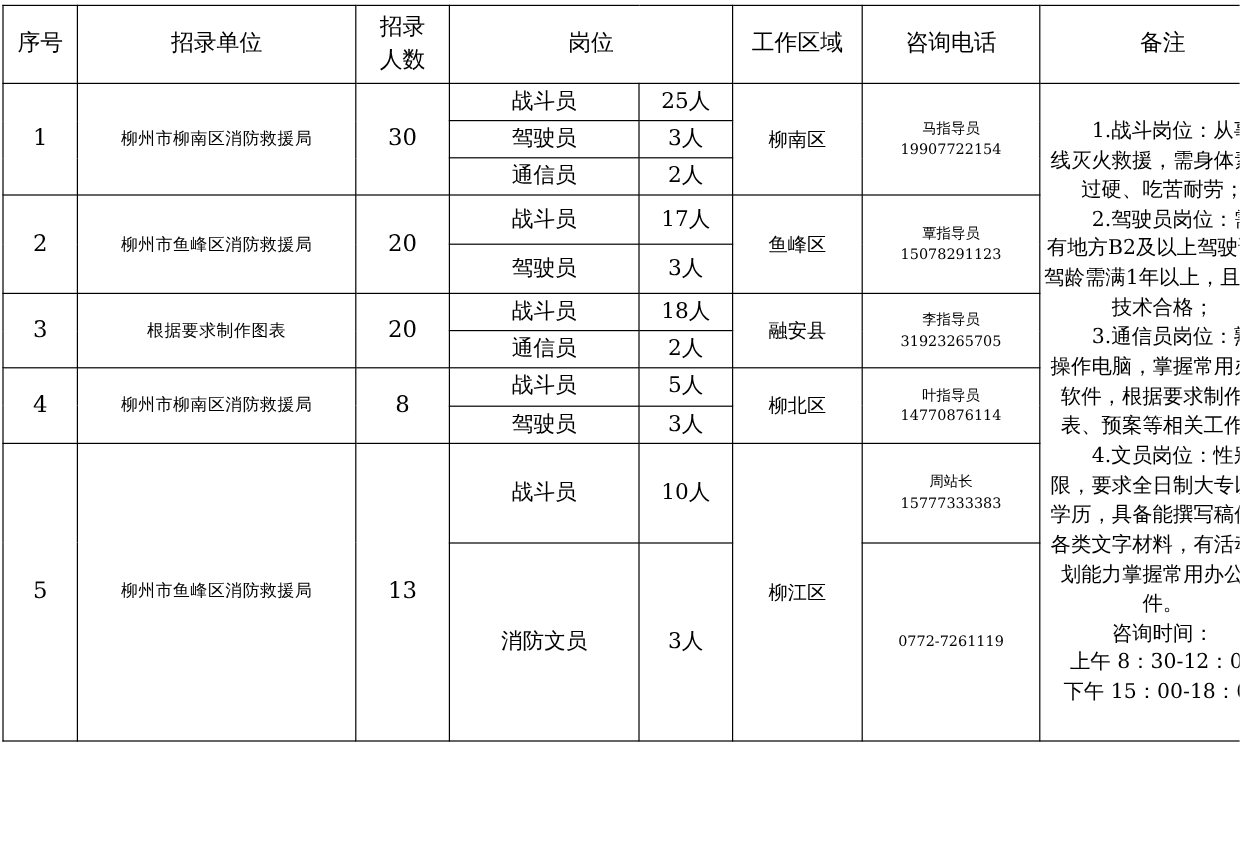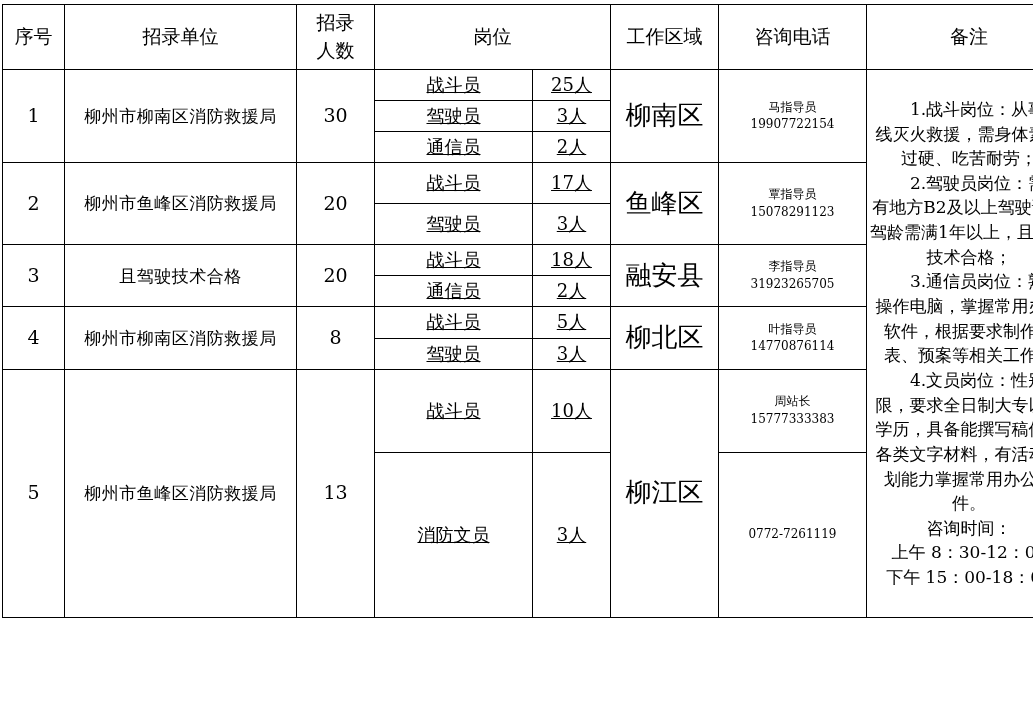--- a/index.html
+++ b/index.html
@@ -44,29 +44,28 @@
   .c-post    { width: 158px; }
   .c-cnt     { width: 78px; }
   .c-area    { width: 108px; }
   .c-tel     { width: 148px; }
   .c-note    { width: 205px; }
 
   td.seq, td.num {
     font-size: 19px;
   }
   td.unit {
-    font-size: 17px;
+    font-size: 14px;
     letter-spacing: 0.5px;
   }
   td.post, td.cnt {
     font-size: 18px;
-    text-decoration: underline;
   }
   td.area {
-    font-size: 26px;
+    font-size: 16px;
   }
   td.tel {
     font-size: 12px;
     line-height: 1.5;
   }
   td.note {
     font-size: 17px;
     text-align: left;
     vertical-align: top;
     line-height: 1.55;
@@ -155,21 +154,21 @@
           <span class="tel-line">15078291123</span>
         </td>
       </tr>
       <tr>
         <td class="post row-h-l">驾驶员</td>
         <td class="cnt">3人</td>
       </tr>
 
       <tr>
         <td class="seq" rowspan="2">3</td>
-        <td class="unit" rowspan="2">且驾驶技术合格</td>
+        <td class="unit" rowspan="2">根据要求制作图表</td>
         <td class="num" rowspan="2">20</td>
         <td class="post">战斗员</td>
         <td class="cnt">18人</td>
         <td class="area" rowspan="2">融安县</td>
         <td class="tel" rowspan="2">
           <span class="tel-line">李指导员</span>
           <span class="tel-line">31923265705</span>
         </td>
       </tr>
       <tr>

